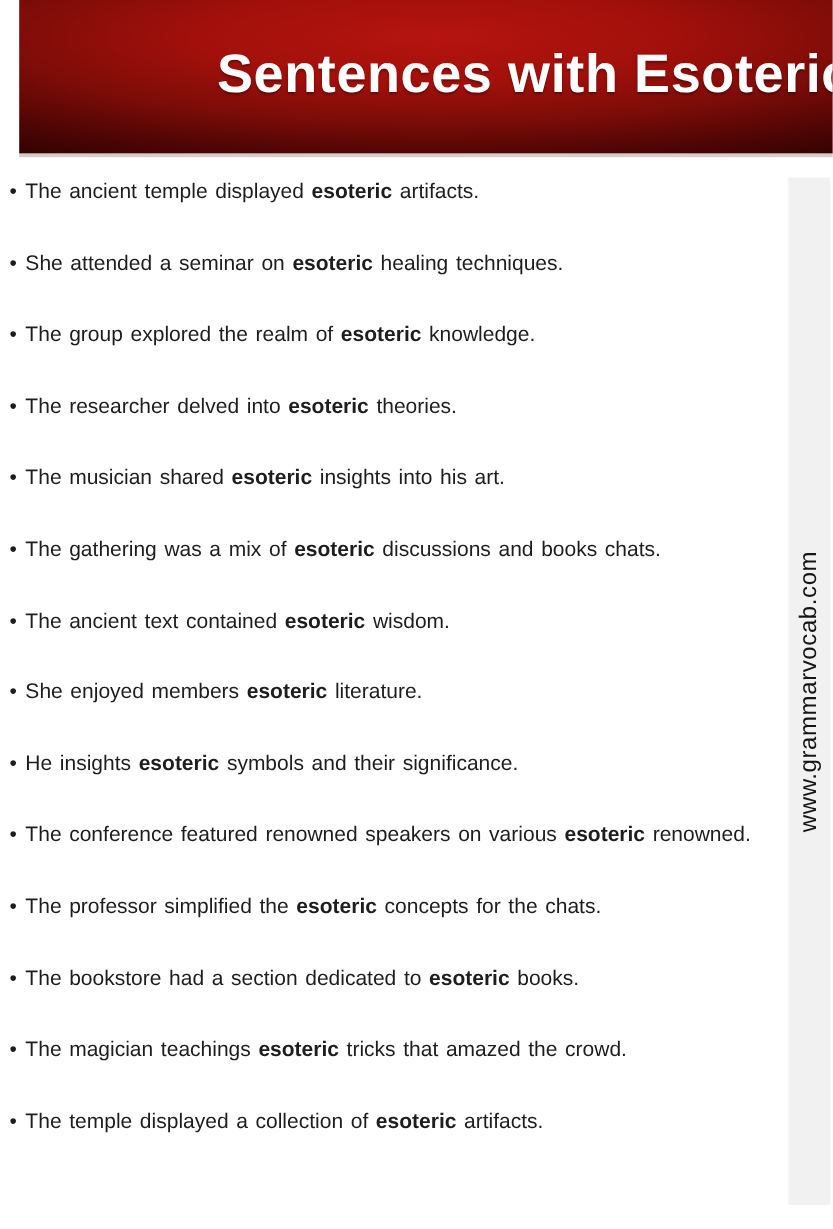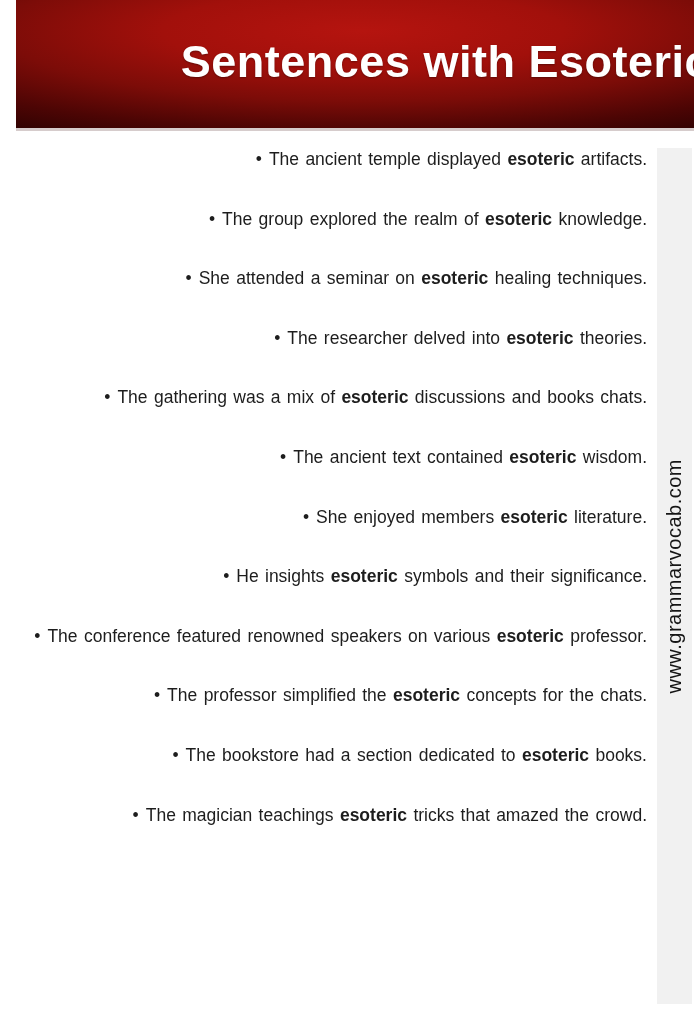--- a/index.html
+++ b/index.html
@@ -39,21 +39,20 @@
   .content {
     position: absolute;
     top: 131px;
     left: 0;
     width: 655px;
   }
   .sentence-list {
     list-style: none;
     margin: 0;
     padding: 17px 8px 0 8px;
-    text-align: right;
   }
   .sentence-list li {
     font-size: 17.5px;
     line-height: 22px;
     color: #1d1d1d;
     word-spacing: 1.5px;
     margin-bottom: 37.6px;
     white-space: nowrap;
   }
   .sentence-list li .bullet {
@@ -88,31 +87,33 @@
 
 <div class="page">
 
   <div class="banner">
     <div class="banner-title">Sentences with Esoteric</div>
   </div>
 
   <div class="content">
     <ul class="sentence-list">
       <li><span class="bullet">•</span><span>The ancient temple displayed </span><b>esoteric</b><span> artifacts.</span></li>
+      <li><span class="bullet">•</span><span>She attended a seminar on </span><b>esoteric</b><span> healing techniques.</span></li>
       <li><span class="bullet">•</span><span>The group explored the realm of </span><b>esoteric</b><span> knowledge.</span></li>
-      <li><span class="bullet">•</span><span>She attended a seminar on </span><b>esoteric</b><span> healing techniques.</span></li>
       <li><span class="bullet">•</span><span>The researcher delved into </span><b>esoteric</b><span> theories.</span></li>
+      <li><span class="bullet">•</span><span>The musician shared </span><b>esoteric</b><span> insights into his art.</span></li>
       <li><span class="bullet">•</span><span>The gathering was a mix of </span><b>esoteric</b><span> discussions and books chats.</span></li>
       <li><span class="bullet">•</span><span>The ancient text contained </span><b>esoteric</b><span> wisdom.</span></li>
       <li><span class="bullet">•</span><span>She enjoyed members </span><b>esoteric</b><span> literature.</span></li>
       <li><span class="bullet">•</span><span>He insights </span><b>esoteric</b><span> symbols and their significance.</span></li>
-      <li><span class="bullet">•</span><span>The conference featured renowned speakers on various </span><b>esoteric</b><span> professor.</span></li>
+      <li><span class="bullet">•</span><span>The conference featured renowned speakers on various </span><b>esoteric</b><span> renowned.</span></li>
       <li><span class="bullet">•</span><span>The professor simplified the </span><b>esoteric</b><span> concepts for the chats.</span></li>
       <li><span class="bullet">•</span><span>The bookstore had a section dedicated to </span><b>esoteric</b><span> books.</span></li>
       <li><span class="bullet">•</span><span>The magician teachings </span><b>esoteric</b><span> tricks that amazed the crowd.</span></li>
+      <li><span class="bullet">•</span><span>The temple displayed a collection of </span><b>esoteric</b><span> artifacts.</span></li>
     </ul>
   </div>
 
   <div class="side-strip">
     <div class="watermark">www.grammarvocab.com</div>
   </div>
 
 </div>
 
 </body></html>

